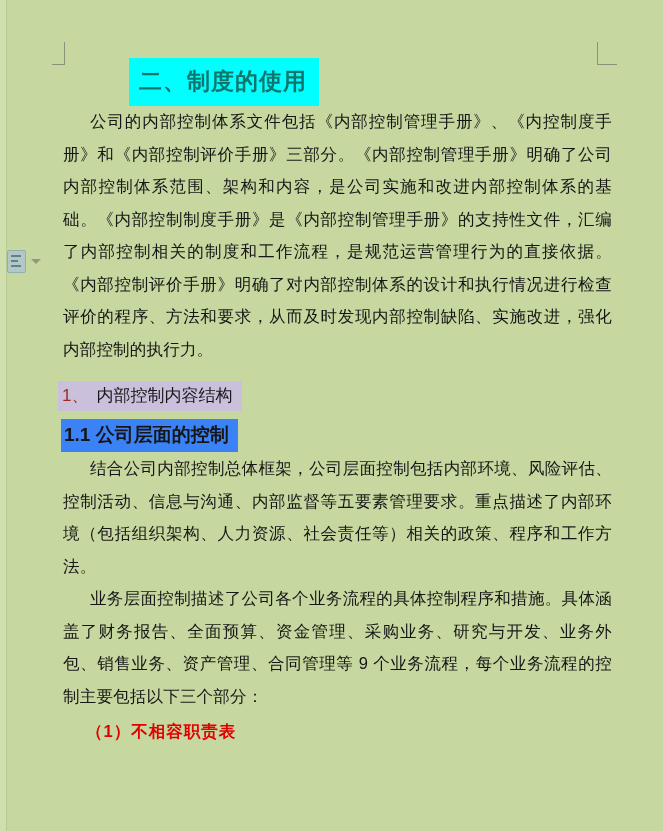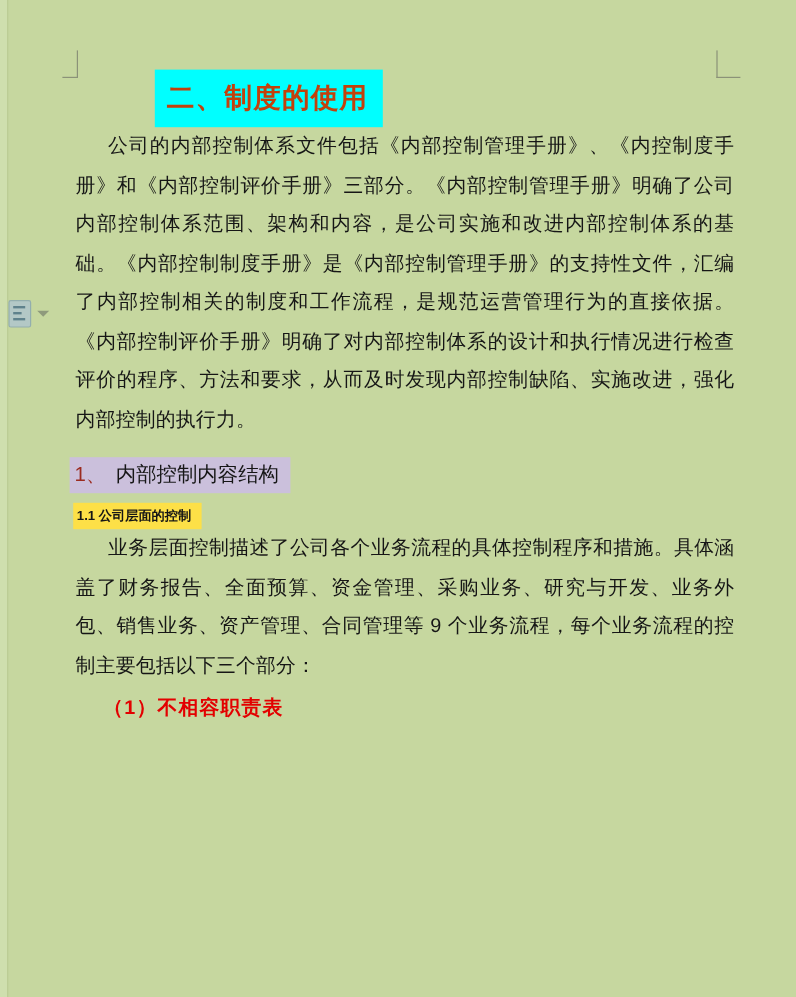--- a/index.html
+++ b/index.html
@@ -31,42 +31,42 @@
   .float-btn .l3{left:3px;top:14px;width:10px;}
   .float-btn .dd{
     position:absolute;left:24px;top:9px;width:0;height:0;
     border-left:5px solid transparent;border-right:5px solid transparent;
     border-top:5px solid #8f9a7c;
   }
 
   .doc{position:absolute;left:63px;top:0;width:549px;color:#161616;}
   .title-row{margin:58px 0 0 66px;}
   .title{
-    display:inline-block;background:#00ffff;color:#c2410c;
+    display:inline-block;background:#00ffff;color:#0f766e;
     font-weight:bold;font-size:23px;letter-spacing:1px;
     padding:8px 12px 9px 10px;
   }
   p.body{
     font-size:16.5px;line-height:32.5px;letter-spacing:0.2px;
     text-align:justify;text-indent:27px;margin:0;
   }
   .p-intro{margin-top:14px;font-family:Liberation Serif, serif;}
   .sec1-row{margin:15px 0 0 -5px;}
   .hl-lav{
     display:inline-block;background:#cbc0dc;
     font-weight:normal;font-size:17px;padding:3px 10px 4px 4px;
   }
   .hl-lav .num{color:#9b2b20;margin-right:8px;}
   .p-sec1{margin-top:2px;}
   .sub-row{margin-left:-2px;}
   .sub-row.s11{margin-top:8px;}
   .sub-row.s12{margin-top:16px;}
   .hl-green{
-    display:inline-block;background:#fde047;
-    font-weight:bold;font-size:11px;padding:3px 9px 4px 3px;
+    display:inline-block;background:#3b82f6;
+    font-weight:bold;font-size:19px;padding:3px 9px 4px 3px;
   }
   .p-after-sub{margin-top:2px;}
   .h-red{
     color:#e30000;font-weight:bold;font-size:16.5px;
     line-height:20px;margin:9px 0 0 23px;letter-spacing:1px;
   }
 </style>
 </head>
 <body>
 
@@ -100,20 +100,21 @@
       <span class="hl-lav">
         <span class="num">1、</span><span>内部控制内容结构</span>
       </span>
     </div>
 
 
     <div class="sub-row s11">
       <span class="hl-green">1.1 公司层面的控制</span>
     </div>
 
+    <p class="body p-after-sub">结合公司内部控制总体框架，公司层面控制包括内部环境、风险评估、控制活动、信息与沟通、内部监督等五要素管理要求。重点描述了内部环境（包括组织架构、人力资源、社会责任等）相关的政策、程序和工作方法。</p>
 
 
     <p class="body p-after-sub">业务层面控制描述了公司各个业务流程的具体控制程序和措施。具体涵盖了财务报告、全面预算、资金管理、采购业务、研究与开发、业务外包、销售业务、资产管理、合同管理等 9 个业务流程，每个业务流程的控制主要包括以下三个部分：</p>
 
     <div class="h-red item1">（1）不相容职责表</div>
 
   </div>
 </div>
 
 </body></html>

